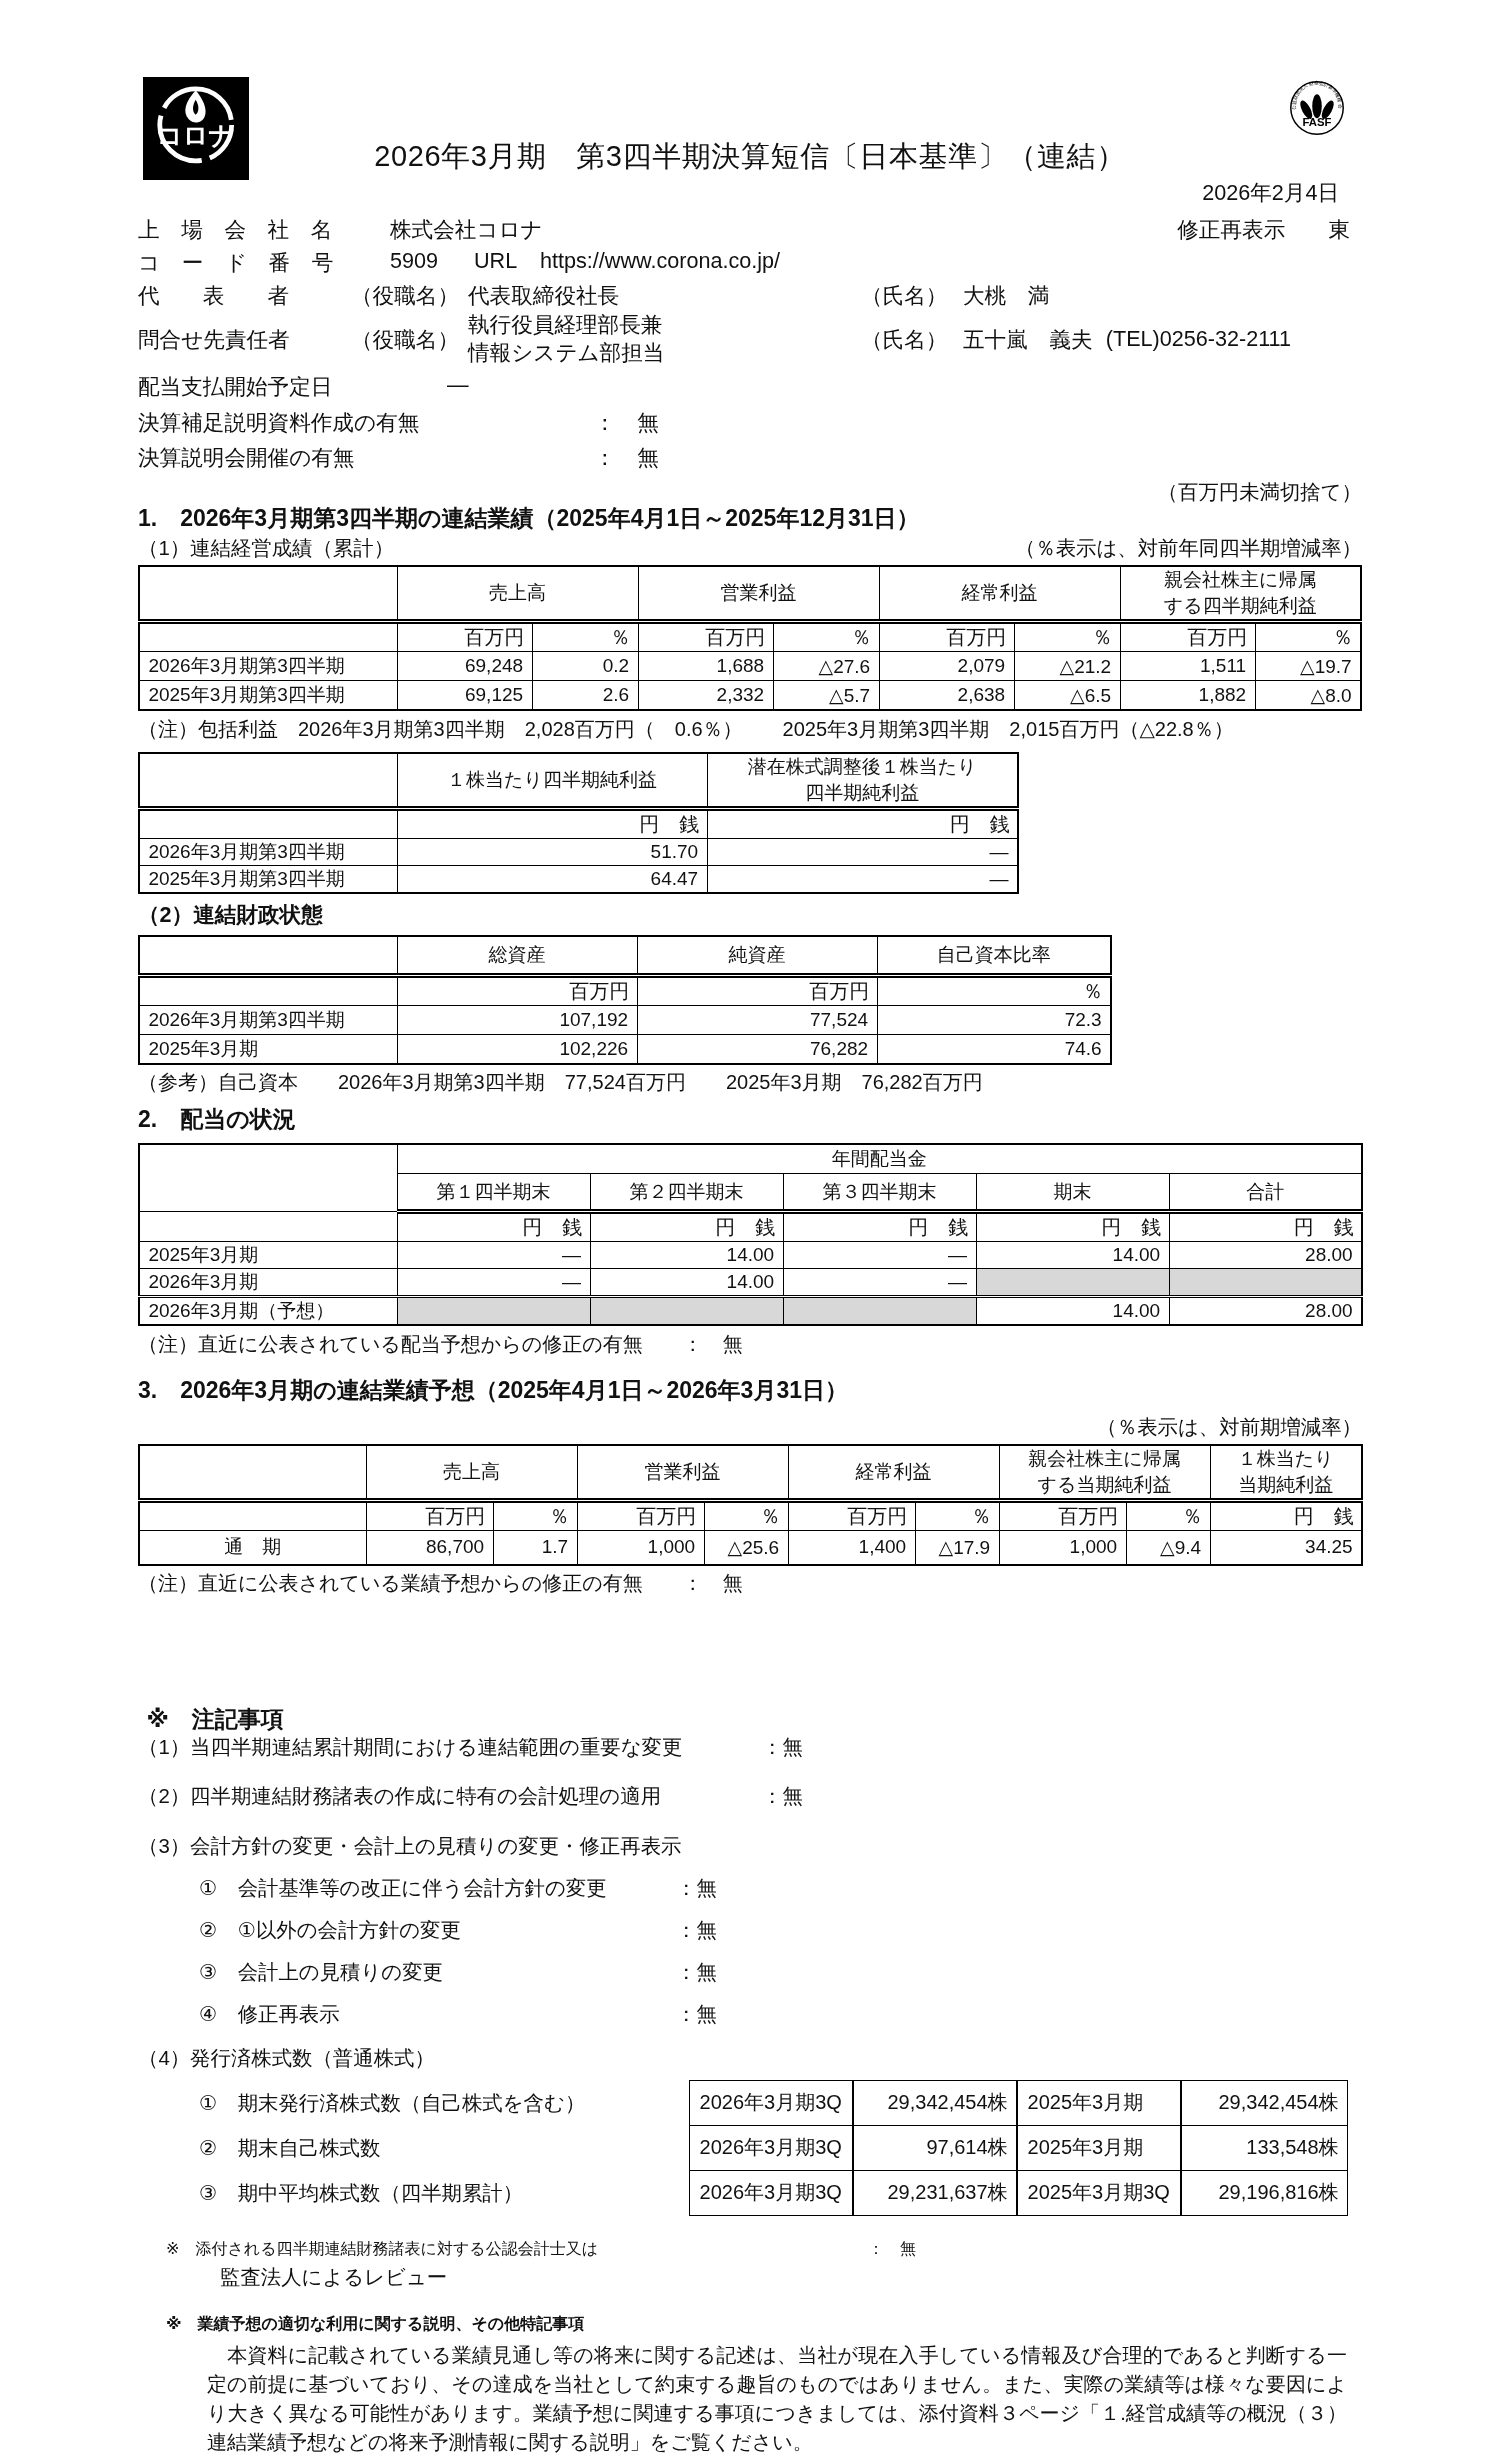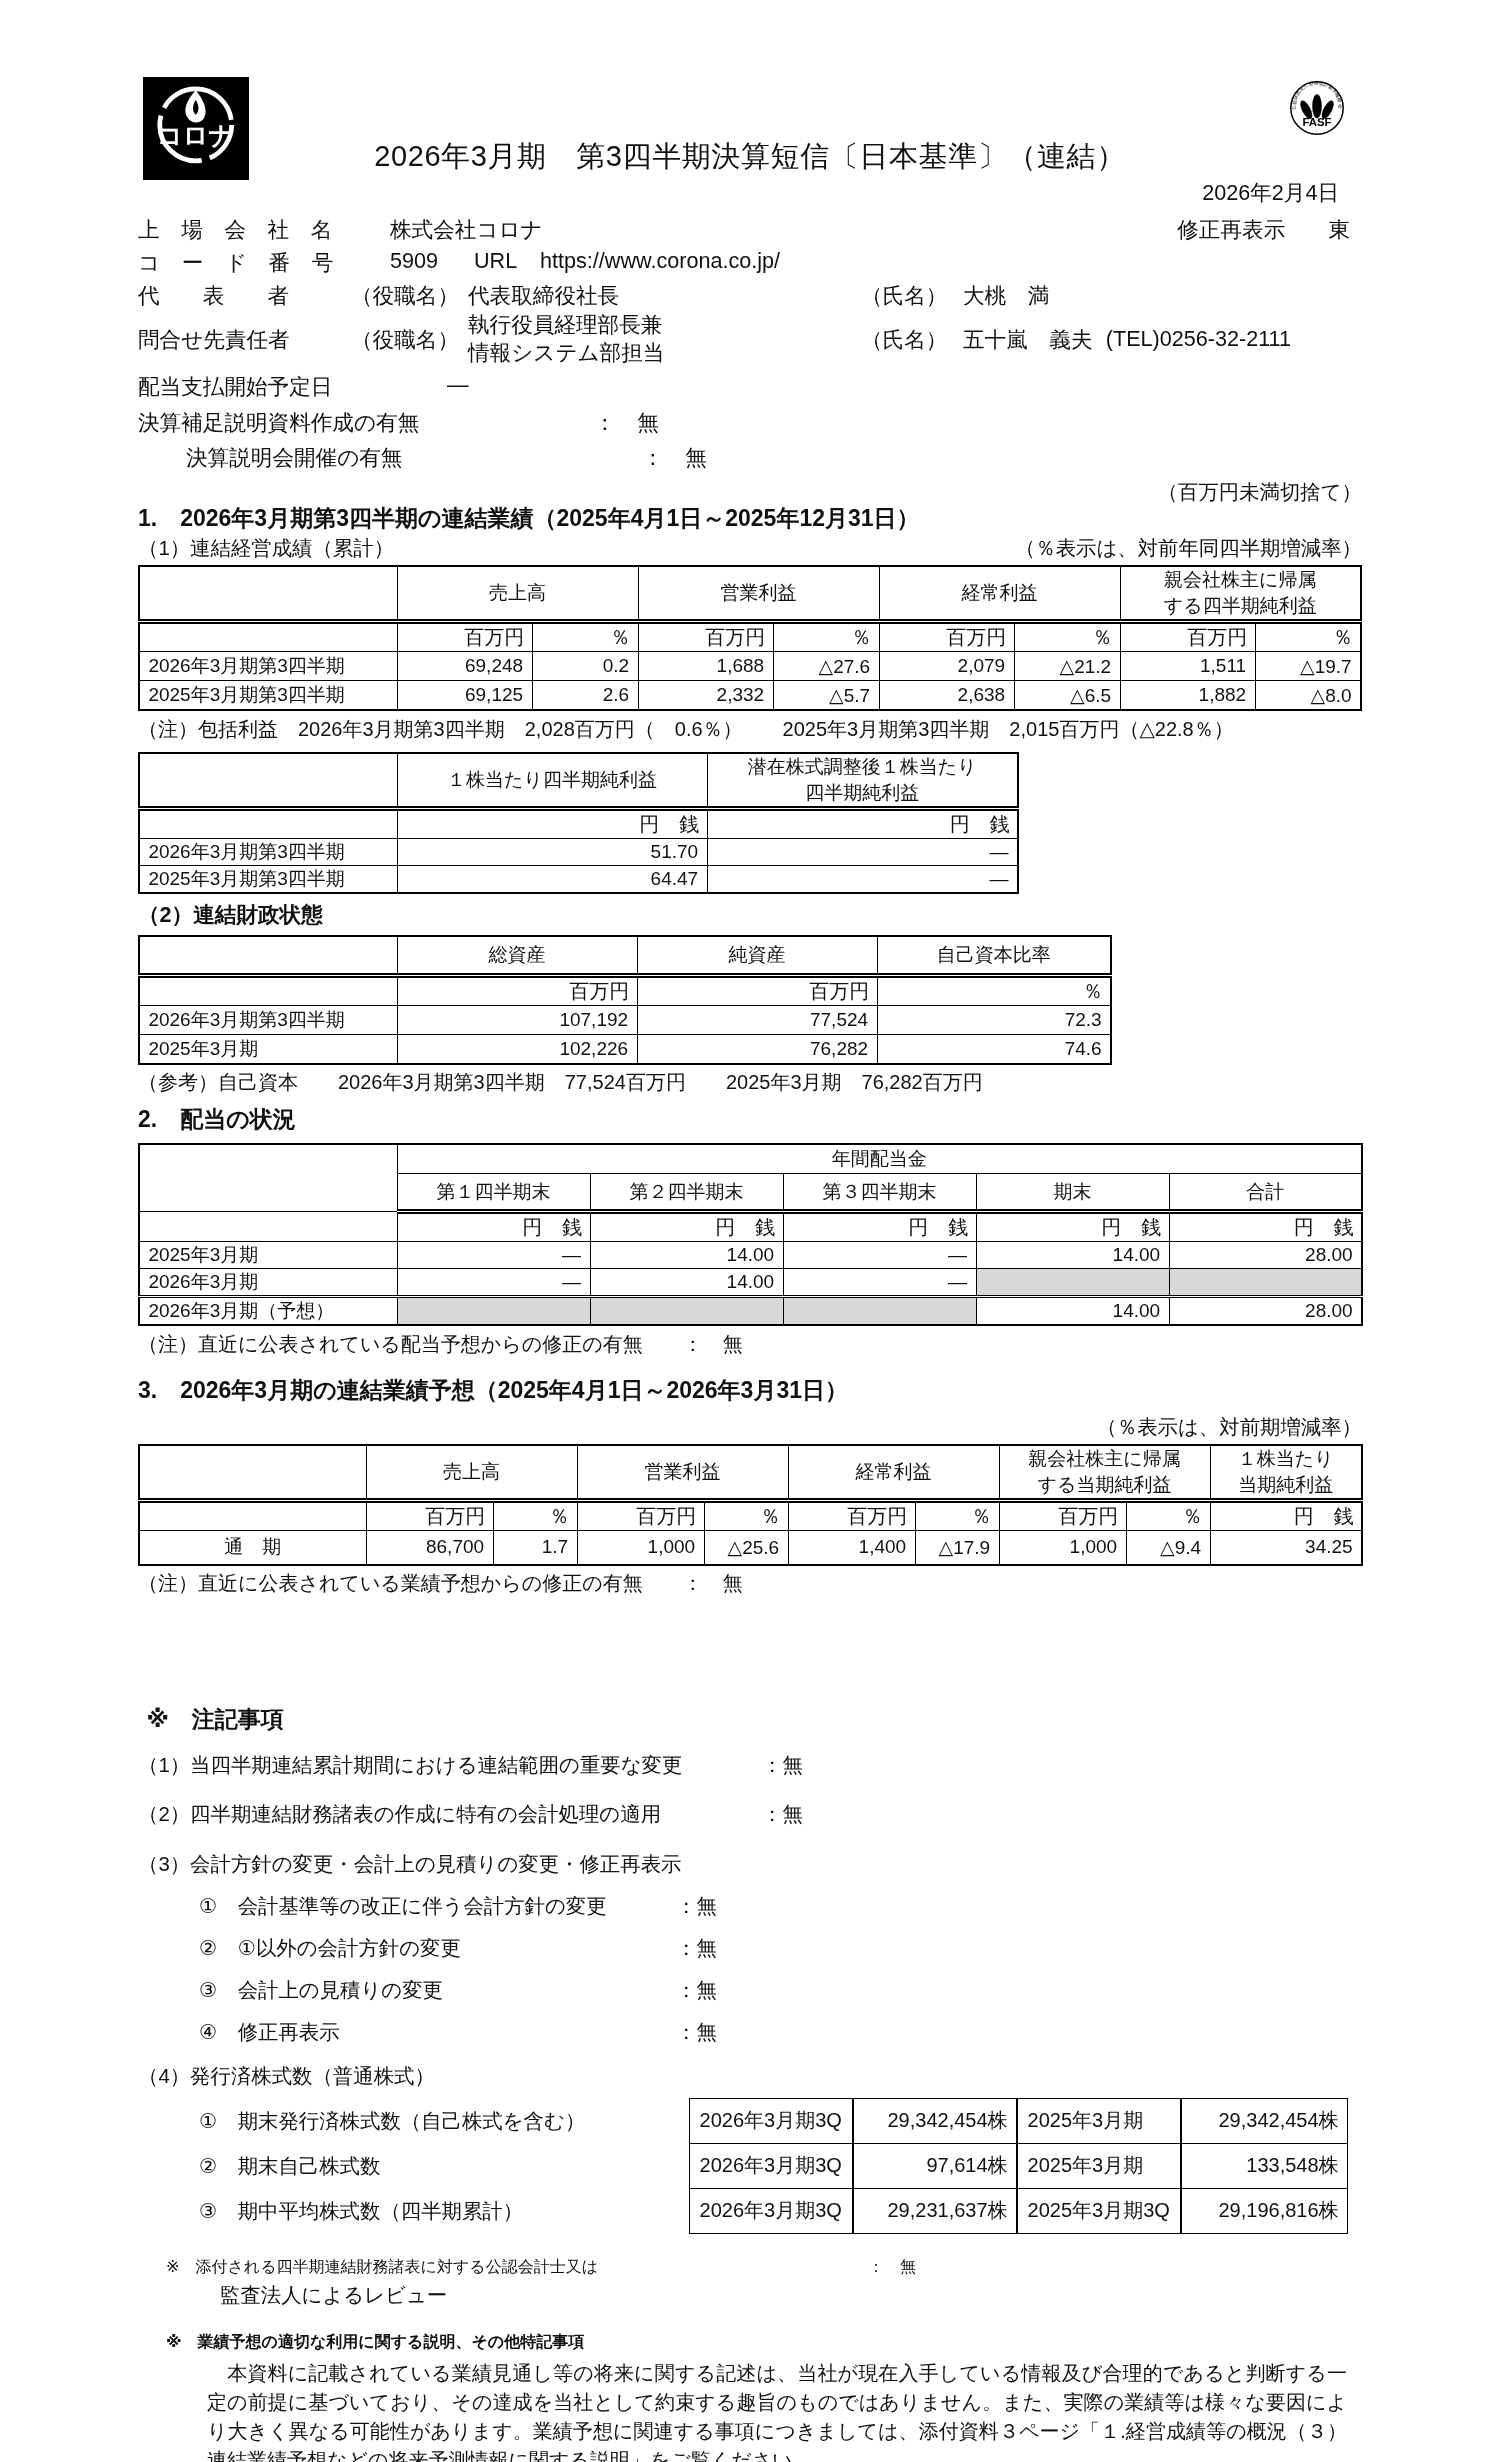--- a/index.html
+++ b/index.html
@@ -124,21 +124,21 @@
     <div class="inforow" style="top:300px;">
       <span class="il-label">配当支払開始予定日</span>
       <span style="margin-left:57px;">―</span>
     </div>
 
     <div class="inforow" style="top:336px;">
       <span style="width:456px; flex:0 0 auto;">決算補足説明資料作成の有無</span>
       <span>：　無</span>
     </div>
 
-    <div class="inforow" style="top:371px;margin-left:48px;">
+    <div class="inforow" style="top:371px;">
       <span style="width:456px; flex:0 0 auto;">決算説明会開催の有無</span>
       <span>：　無</span>
     </div>
 
     <div class="rounding">（百万円未満切捨て）</div>
   </div>
 
   <div class="sec-h">1.　2026年3月期第3四半期の連結業績（2025年4月1日～2025年12月31日）</div>
 
   <div class="subrow">
@@ -386,21 +386,21 @@
       <td class="num">1,000</td>
       <td class="num">△9.4</td>
       <td class="num">34.25</td>
     </tr>
   </tbody>
     </table>
   <div class="note-line">（注）直近に公表されている業績予想からの修正の有無　　：　無</div>
 
   <div class="sec-h" style="margin-top:108px; padding-left:8.4px;">※　注記事項</div>
 
-  <div class="nitem" style="margin-top:18px;">
+  <div class="nitem" style="">
     <span class="nl">（1）当四半期連結累計期間における連結範囲の重要な変更</span>
     <span>：無</span>
   </div>
   <div class="nitem" style="margin-top:23px;align-items:center;">
     <span class="nl">（2）四半期連結財務諸表の作成に特有の会計処理の適用</span>
     <span>：無</span>
   </div>
   <div class="nitem" style="margin-top:23px;">
     <span class="nl">（3）会計方針の変更・会計上の見積りの変更・修正再表示</span>
   </div>

